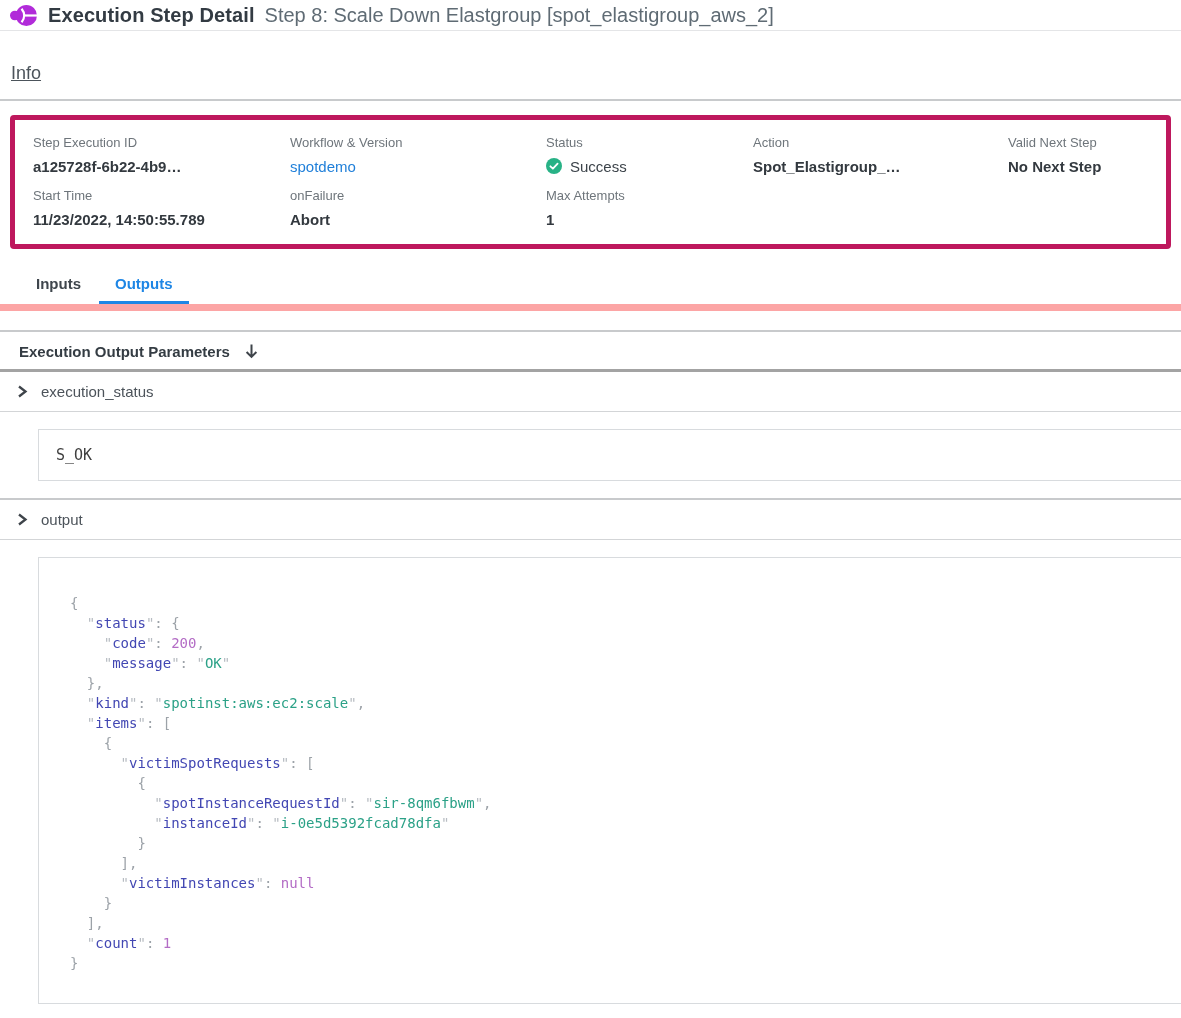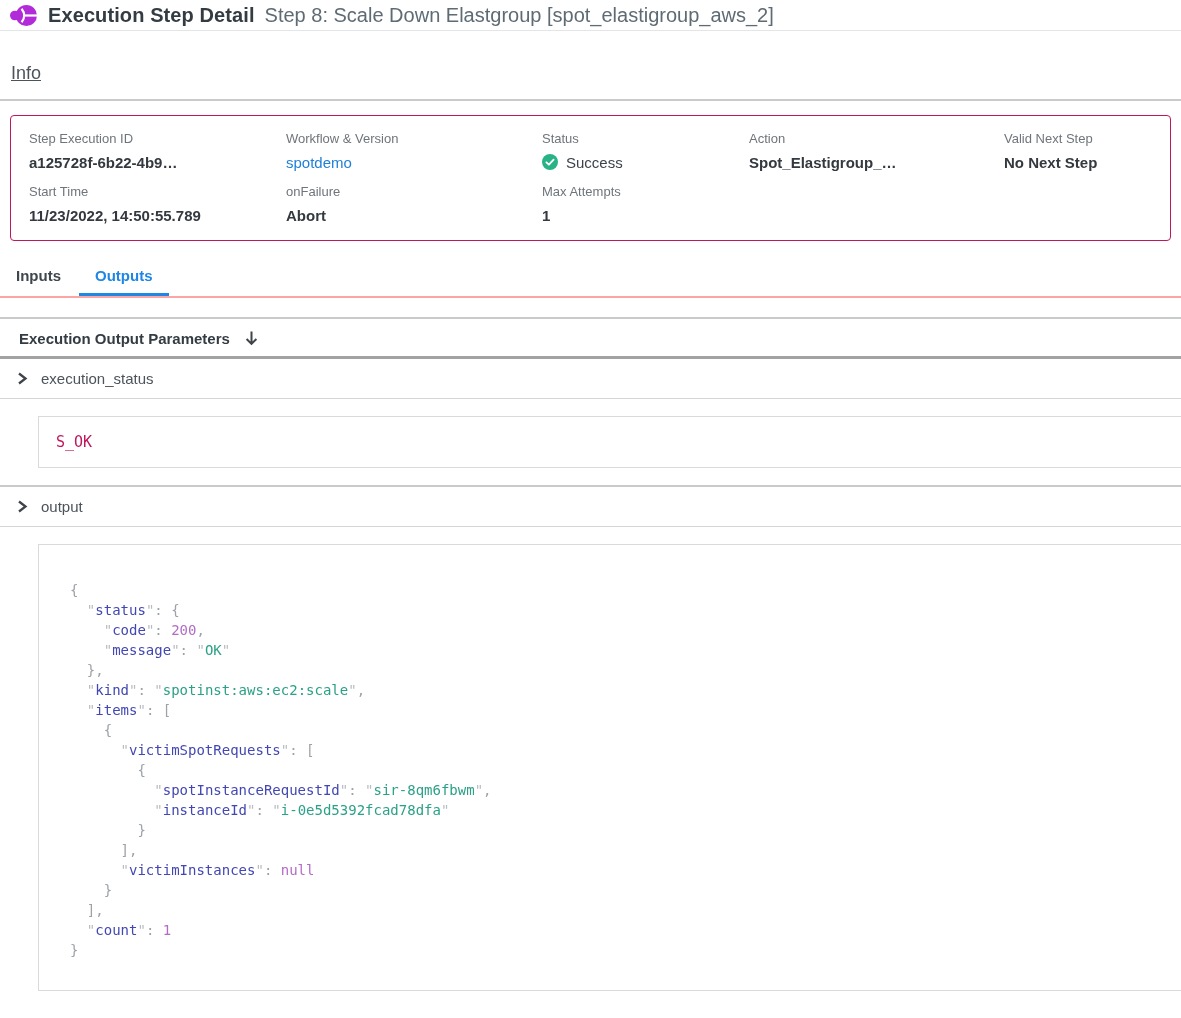--- a/index.html
+++ b/index.html
@@ -11,46 +11,46 @@
   
   .header { height:31px; border-bottom:1px solid #e4e5e7; display:flex; align-items:center; padding-left:10px; }
   .logo { width:27px; height:27px; margin-right:11px; flex:0 0 auto; }
   .title { font-size:20px; font-weight:700; color:#333b43; letter-spacing:.1px; }
   .subtitle { font-size:20px; font-weight:400; color:#5f6b74; margin-left:10px; }
   
   .info-title { margin:32px 0 15px 11px; font-size:18px; color:#4c545b;text-decoration:underline; }
   .rule2 { height:2px; background:#c8cacc; }
   
   .card {
-    margin:14px 10px 0; border:1px solid #be185d; border-radius:4px;
+    margin:14px 10px 0; border:5px solid #be185d; border-radius:4px;
     padding:15px 0 16px 18px;
     display:grid; grid-template-columns:257px 256px 207px 255px 1fr; row-gap:13px;
   }
   .cell .lbl { font-size:13px; color:#6e757b; margin-bottom:8px; }
   .cell .val { font-size:15px; font-weight:700; color:#33393f; }
   .cell .val.link { color:#1f7fd9; font-weight:400; cursor:pointer; }
   .status-val { display:flex; font-size:15px; font-weight:400; color:#3c434a;margin-top:8px; }
   .status-val svg { margin-right:8px; }
   
-  .tabs { margin-top:15px; padding-left:0; border-bottom:2px solid #fca5a5; display:flex; }
+  .tabs { margin-top:15px; padding-left:20px; border-bottom:7px solid #fca5a5; display:flex; }
   .tab { height:40px; line-height:40px; padding:0 16px; margin-right:2px; font-size:15px; font-weight:600;
          color:#3f464d; border-bottom:3px solid transparent; cursor:pointer; }
   .tab.active { color:#1e86e5; border-bottom-color:#1e86e5; }
   .rule2b { height:2px; background:#c8cacc; margin-top:19px; }
   
   .eop-row { padding:11px 0 9px 19px; border-bottom:3px solid #a3a3a3; display:flex; align-items:center; }
   .eop-row .eop-title { font-size:15px; font-weight:700; color:#343c43; }
   .eop-row .arrow { margin-left:14px; cursor:pointer; display:flex; }
   .param-row { height:40px; display:flex; align-items:center; padding-left:17px;
                border-bottom:1px solid #d3d5d7; cursor:pointer; }
   .param-row .chev { display:flex; margin-right:13px; }
   .param-row .pname { font-size:15px; color:#4c535a; }
   .value-box { margin:17px 0 0 38px; border:1px solid #d8dbde; border-right:0; height:52px;
                display:flex; align-items:center; padding-left:17px;
-               font-family:"DejaVu Sans Mono","Liberation Mono",monospace; font-size:15px; color:#be185d; }
+               font-family:"DejaVu Sans Mono","Liberation Mono",monospace; font-size:15px; color:#404040; }
   .rule2c { height:2px; background:#c8cacc; margin-top:17px; }
   
   .code-box { margin:17px 0 0 38px; border:1px solid #d8dbde; border-right:0; height:447px;
               padding:35px 0 0 31px; overflow:hidden; }
   .code-box pre { margin:0; font-family:"DejaVu Sans Mono","Liberation Mono",monospace;
                   font-size:14px; line-height:20px; color:#9ca2a8; }
   .tq { color:#b7bcc2; }   
   .tk { color:#4247b3; }   
   .ts { color:#2ba187; }   
   .tn { color:#b36cc5; }   

